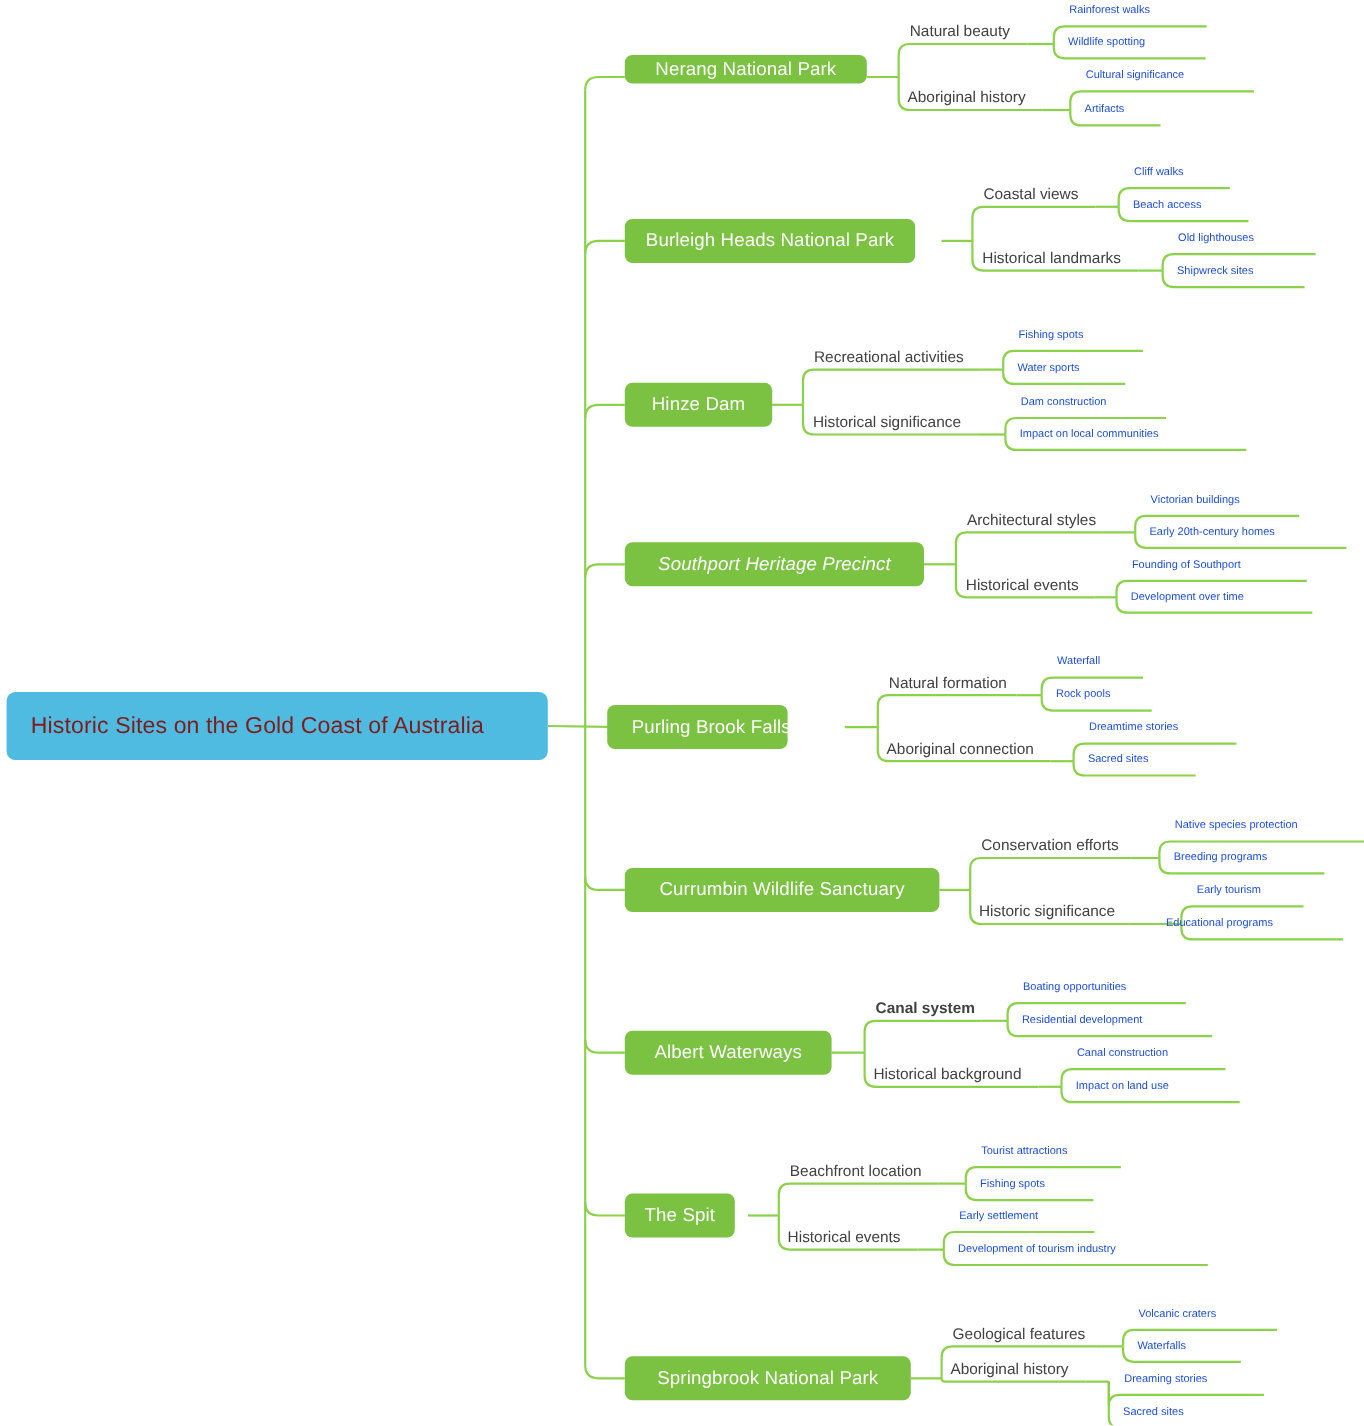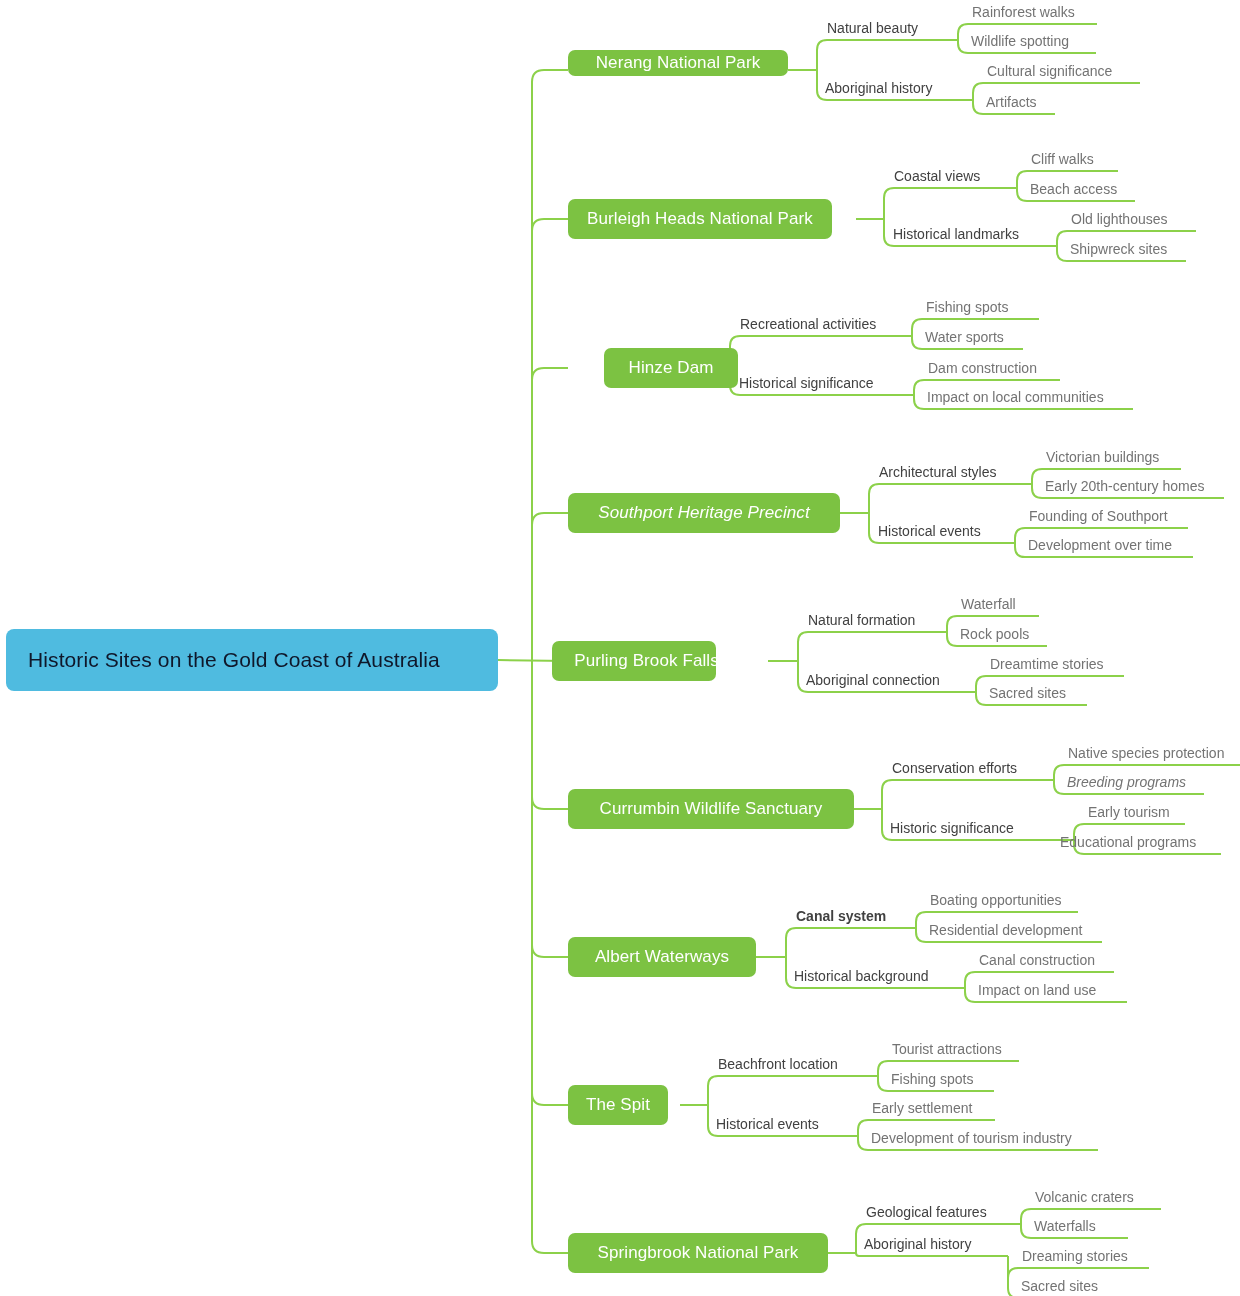--- a/index.html
+++ b/index.html
@@ -22,21 +22,21 @@
     left: 0;
     top: 0;
     width: 1240px;
     height: 1296px;
     pointer-events: none;
   }
   .root-node {
     position: absolute;
     background: #4FBBE0;
     border-radius: 8px;
-    color: #0f172a;
+    color: #7f1d1d;
     font-size: 21px;
     display: flex;
     align-items: center;
     padding: 0 22px;
     box-sizing: border-box;
     white-space: nowrap;
     letter-spacing: 0.1px;
   }
   .branch-node {
     position: absolute;
@@ -54,22 +54,22 @@
   }
   .sub-label {
     position: absolute;
     color: #414141;
     font-size: 14px;
     white-space: nowrap;
     line-height: 1;
   }
   .leaf-label {
     position: absolute;
-    color: #737373;
-    font-size: 14px;
+    color: #1d4ed8;
+    font-size: 10px;
     white-space: nowrap;
     line-height: 1;
   }
 </style>
 </head>
 <body>
 
 <div id="canvas">
 
   <svg class="links" id="link-layer" viewBox="0 0 1240 1296">
@@ -182,21 +182,21 @@
       <div class="leaf-label" style="left: 986px; top: 95px;">Artifacts</div>
       <div class="branch-node" style="left: 568px; top: 199px; width: 264px; height: 40px; background: rgb(124, 194, 66);">
         <span>Burleigh Heads National Park</span>
       </div>
       <div class="sub-label" style="left: 894px; top: 169px;">Coastal views</div>
       <div class="leaf-label" style="left: 1031px; top: 152px;">Cliff walks</div>
       <div class="leaf-label" style="left: 1030px; top: 182px;">Beach access</div>
       <div class="sub-label" style="left: 893px; top: 227px;">Historical landmarks</div>
       <div class="leaf-label" style="left: 1071px; top: 212px;">Old lighthouses</div>
       <div class="leaf-label" style="left: 1070px; top: 242px;">Shipwreck sites</div>
-      <div class="branch-node" style="left: 568px; top: 348px; width: 134px; height: 40px; background: rgb(124, 194, 66); margin-left: 36px;">
+      <div class="branch-node" style="left: 568px; top: 348px; width: 134px; height: 40px; background: rgb(124, 194, 66);">
         <span>Hinze Dam</span>
       </div>
       <div class="sub-label" style="left: 740px; top: 317px;">Recreational activities</div>
       <div class="leaf-label" style="left: 926px; top: 300px;">Fishing spots</div>
       <div class="leaf-label" style="left: 925px; top: 330px;">Water sports</div>
       <div class="sub-label" style="left: 739px; top: 376px;">Historical significance</div>
       <div class="leaf-label" style="left: 928px; top: 361px;">Dam construction</div>
       <div class="leaf-label" style="left: 927px; top: 390px;">Impact on local communities</div>
       <div class="branch-node" style="left: 568px; top: 493px; width: 272px; height: 40px; background: rgb(124, 194, 66); font-style: italic;">
         <span>Southport Heritage Precinct</span>
@@ -214,21 +214,21 @@
       <div class="leaf-label" style="left: 961px; top: 597px;">Waterfall</div>
       <div class="leaf-label" style="left: 960px; top: 627px;">Rock pools</div>
       <div class="sub-label" style="left: 806px; top: 673px;">Aboriginal connection</div>
       <div class="leaf-label" style="left: 990px; top: 657px;">Dreamtime stories</div>
       <div class="leaf-label" style="left: 989px; top: 686px;">Sacred sites</div>
       <div class="branch-node" style="left: 568px; top: 789px; width: 286px; height: 40px; background: rgb(124, 194, 66);">
         <span>Currumbin Wildlife Sanctuary</span>
       </div>
       <div class="sub-label" style="left: 892px; top: 761px;">Conservation efforts</div>
       <div class="leaf-label" style="left: 1068px; top: 746px;">Native species protection</div>
-      <div class="leaf-label" style="left: 1067px; top: 775px; font-style: italic;">Breeding programs</div>
+      <div class="leaf-label" style="left: 1067px; top: 775px;">Breeding programs</div>
       <div class="sub-label" style="left: 890px; top: 821px;">Historic significance</div>
       <div class="leaf-label" style="left: 1088px; top: 805px;">Early tourism</div>
       <div class="leaf-label" style="left: 1060px; top: 835px;">Educational programs</div>
       <div class="branch-node" style="left: 568px; top: 937px; width: 188px; height: 40px; background: rgb(124, 194, 66);">
         <span>Albert Waterways</span>
       </div>
       <div class="sub-label" style="left: 796px; top: 909px; font-weight: bold;">Canal system</div>
       <div class="leaf-label" style="left: 930px; top: 893px;">Boating opportunities</div>
       <div class="leaf-label" style="left: 929px; top: 923px;">Residential development</div>
       <div class="sub-label" style="left: 794px; top: 969px;">Historical background</div>

